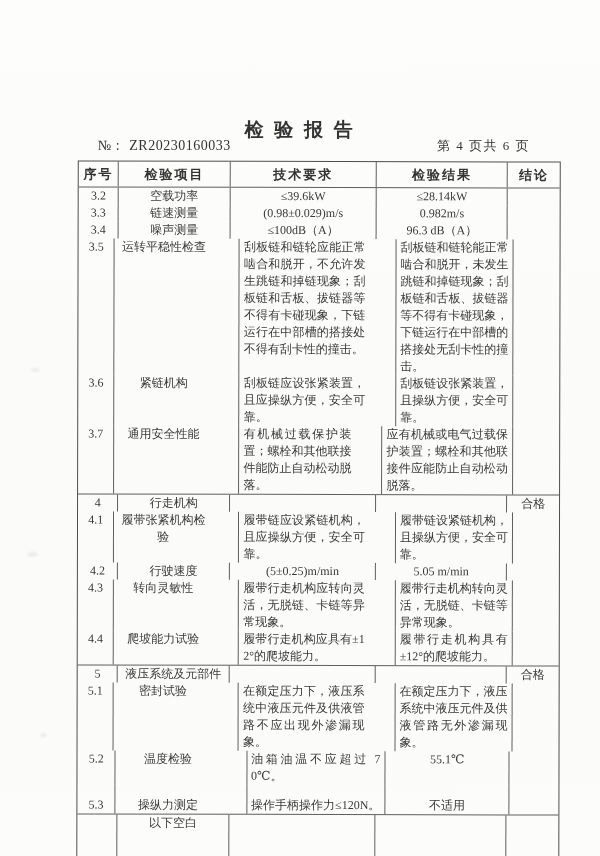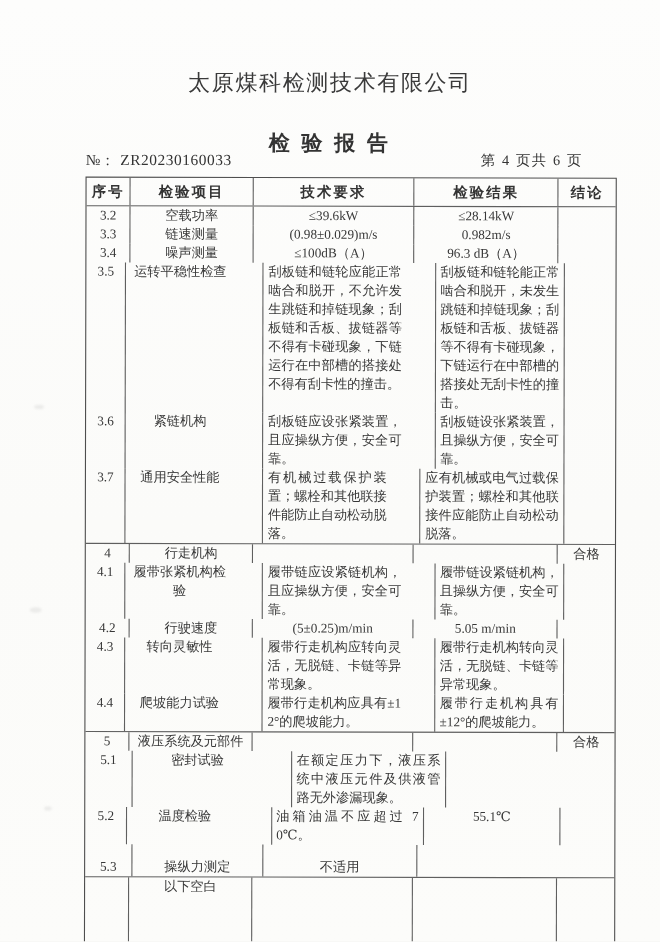--- a/index.html
+++ b/index.html
@@ -18,21 +18,21 @@
     font-size:20px;letter-spacing:1.5px;color:#3a3a3a;font-weight:500;
   }
   .rtitle{
     position:absolute;top:117px;left:0;width:100%;text-align:center;
     font-size:19px;font-weight:bold;letter-spacing:3px;color:#333;
   }
   .meta{
     position:absolute;top:137px;left:78px;width:480px;
     display:flex;justify-content:space-between;align-items:baseline;
   }
-  .report-no{font-size:14px;letter-spacing:.5px;color:#343434;}
+  .report-no{font-size:14px;letter-spacing:.5px;color:#343434;margin-left:20px;}
   .report-no .lbl{margin-right:9px;}
   .page-no{font-size:13px;margin-right:28px;letter-spacing:1.5px;color:#343434;}
 
   .rtable{
     position:absolute;top:161px;left:77px;width:481px;
     border:1.5px solid #4e4e4e;
     transform:rotate(0.12deg);
     background:transparent;
   }
   .trow{display:flex;align-items:stretch;}
@@ -62,21 +62,20 @@
   .speck{
     position:absolute;background:#8f8f8f;border-radius:50%;
     opacity:.14;filter:blur(1px);
   }
 </style>
 </head>
 <body>
 
 <div class="paper">
 
-  <div class="company">太原煤科检测技术有限公司</div>
 
   <div class="rtitle">检 验 报 告</div>
 
   <div class="meta">
     <div class="report-no">
       <span class="lbl">№ :</span><span>ZR20230160033</span>
     </div>
     <div class="page-no">第 4 页共 6 页</div>
   </div>
 
@@ -173,33 +172,35 @@
         <div class="trow">
           <div class="cell c1">5</div>
           <div class="cell c2">液压系统及元部件</div>
           <div class="cell c3"></div>
           <div class="cell c4"></div>
           <div class="cell c5">合格</div>
         </div>
         <div class="trow">
           <div class="cell c1">5.1</div>
           <div class="cell c2">密封试验</div>
+          <div class="cell c3 long">在额定压力下，液压系统中液压元件及供液管路不应出现外渗漏现象。</div>
           <div class="cell c4 long">在额定压力下，液压系统中液压元件及供液管路无外渗漏现象。</div>
           <div class="cell c5"></div>
         </div>
         <div class="trow">
           <div class="cell c1">5.2</div>
           <div class="cell c2">温度检验</div>
           <div class="cell c3 long">油箱油温不应超过 70℃。</div>
           <div class="cell c4">55.1℃</div>
           <div class="cell c5"></div>
         </div>
         <div class="trow gap">
           <div class="cell c1">5.3</div>
           <div class="cell c2">操纵力测定</div>
+          <div class="cell c3 long">操作手柄操作力≤120N。</div>
           <div class="cell c4">不适用</div>
           <div class="cell c5"></div>
         </div>
       </div>
       <div class="section">
         <div class="trow">
           <div class="cell c1"></div>
           <div class="cell c2">以下空白</div>
           <div class="cell c3"></div>
           <div class="cell c4"></div>

